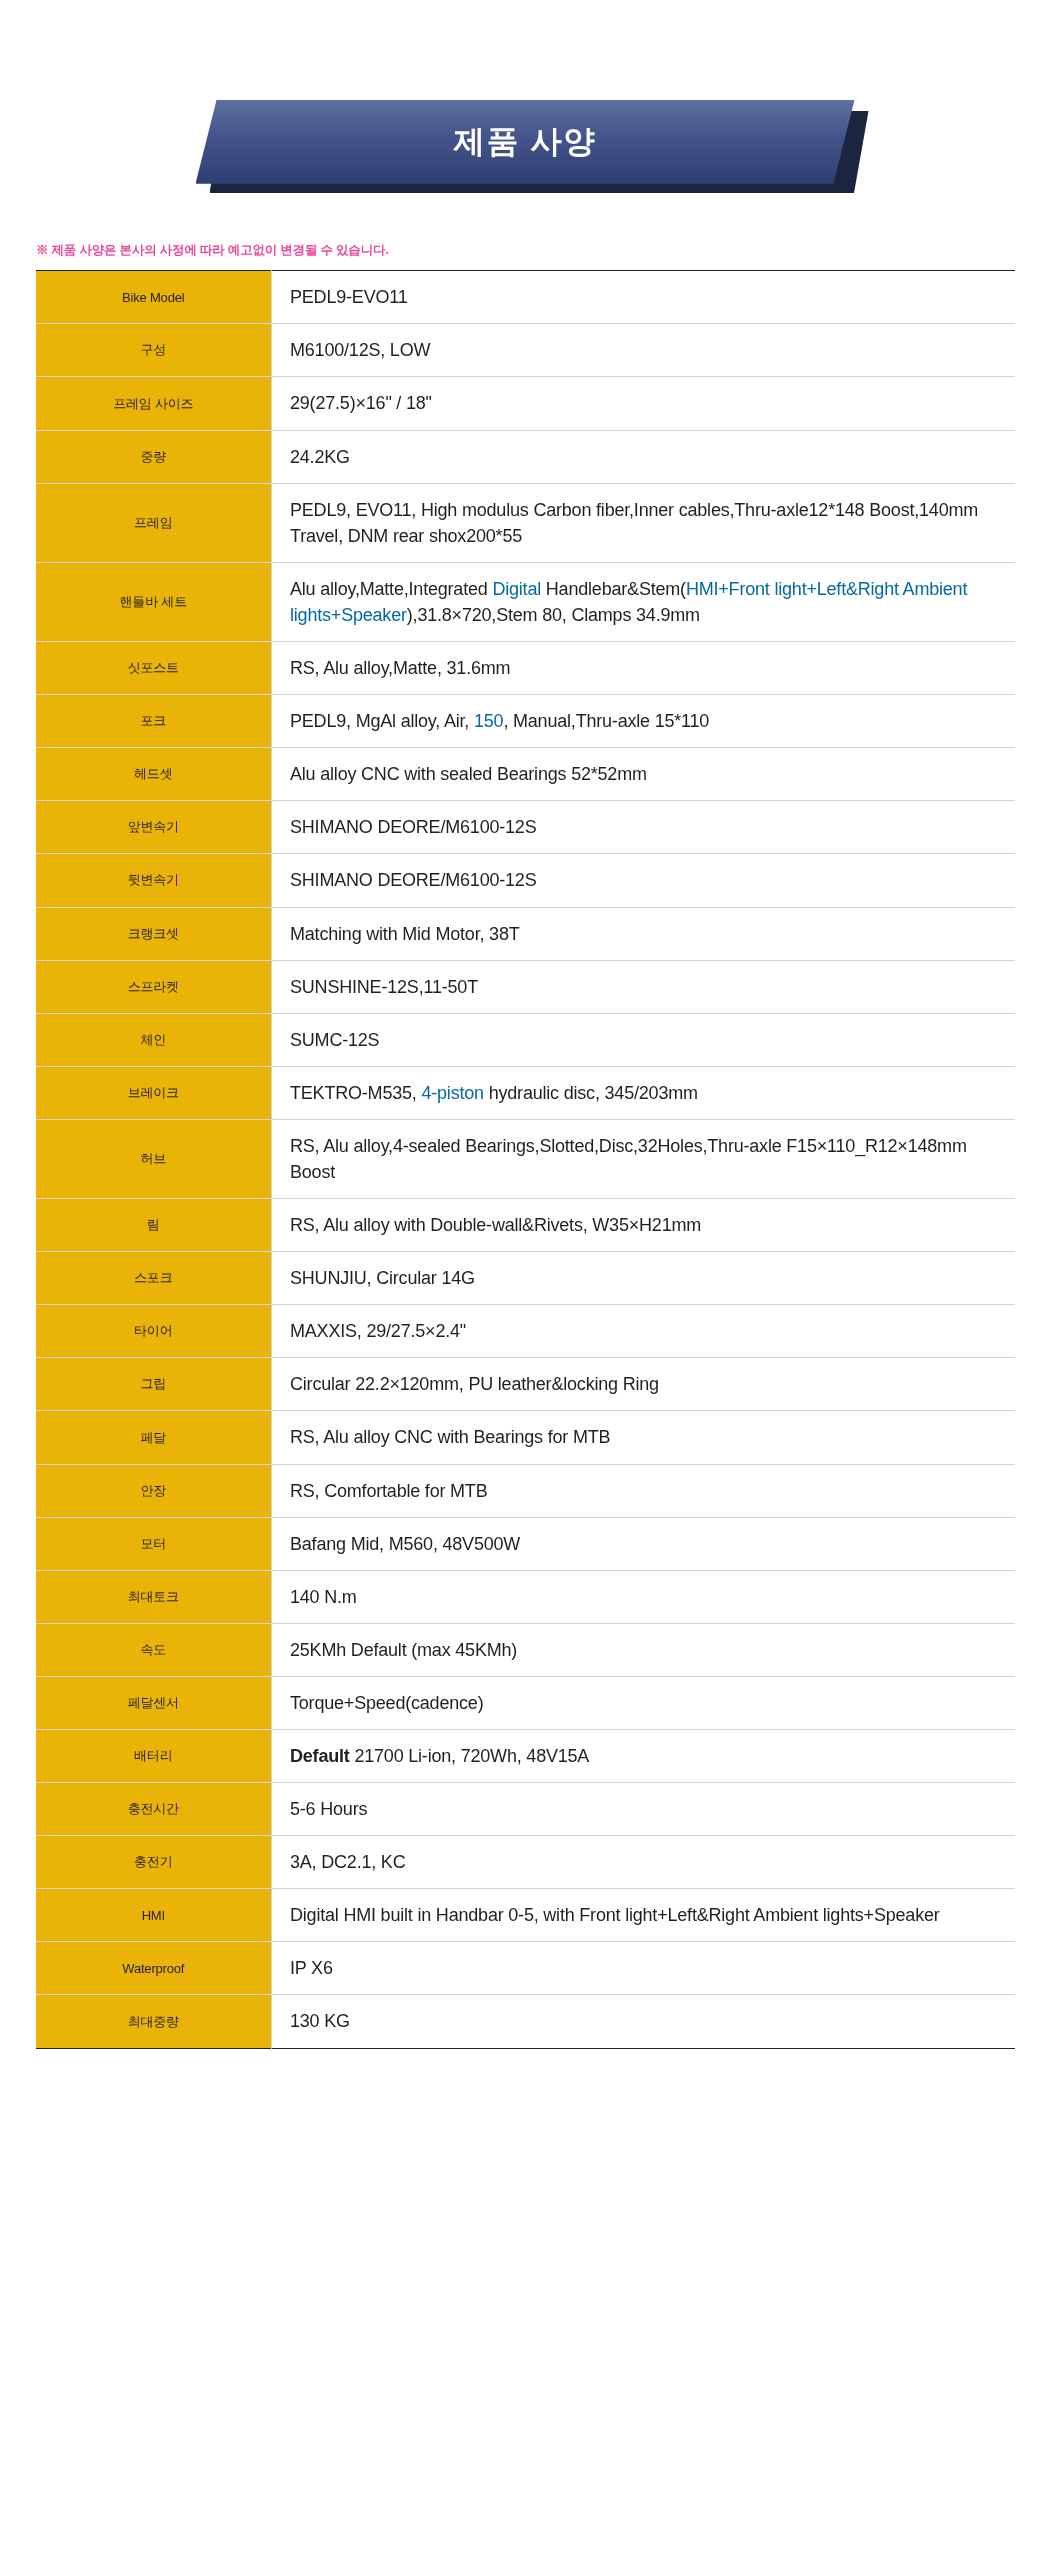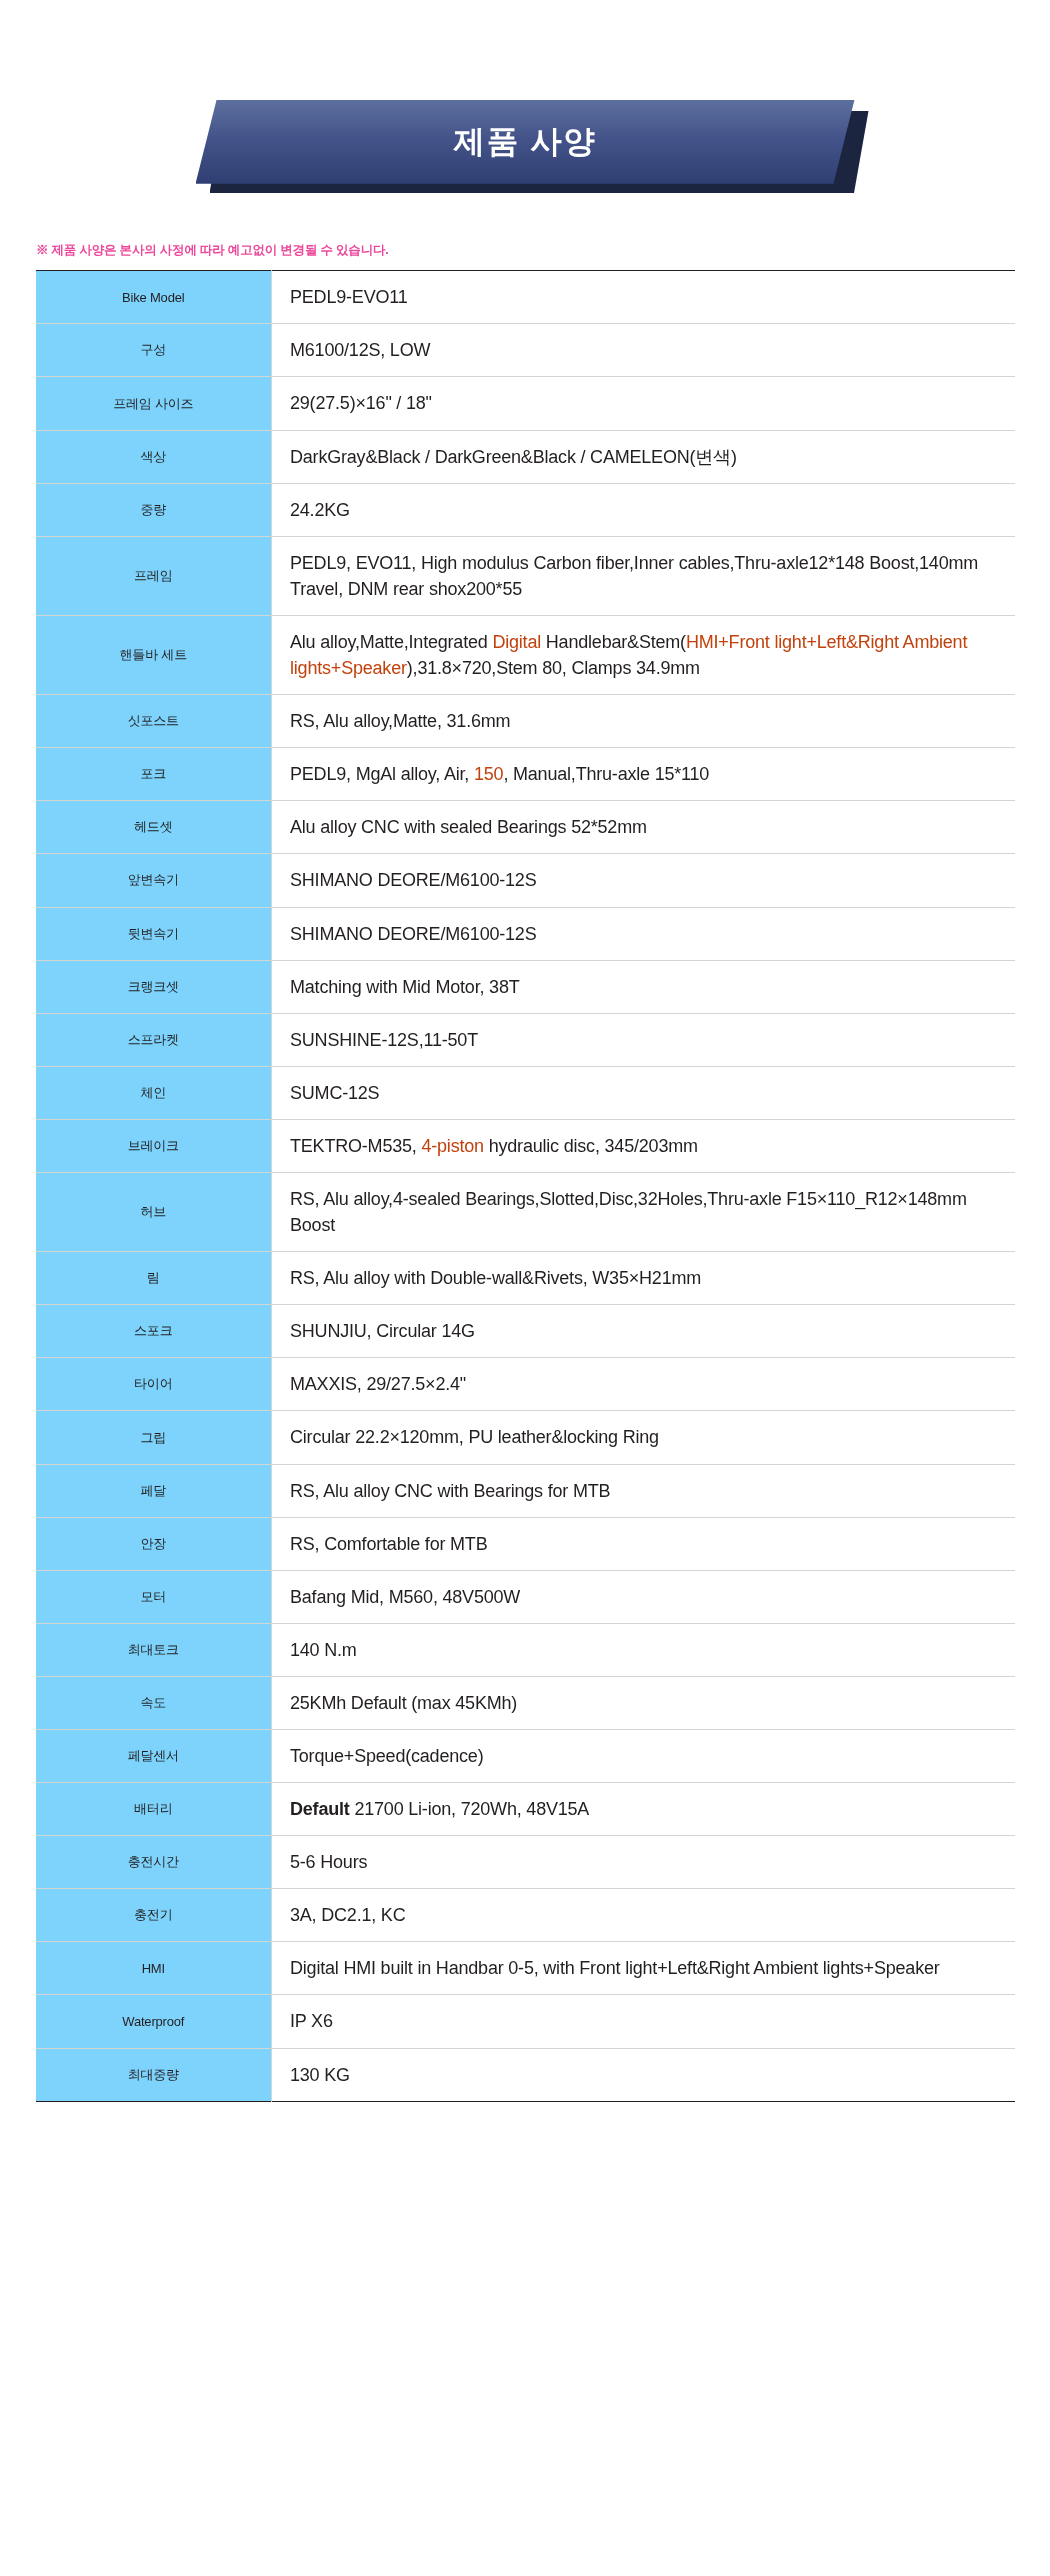--- a/index.html
+++ b/index.html
@@ -75,39 +75,39 @@
     margin: 0 auto;
     border-collapse: collapse;
     border-top: 1.6px solid #231f20;
     border-bottom: 1.6px solid #231f20;
     table-layout: fixed;
   }
   .spec-table tr { border-bottom: 0.8px solid #d4d4d4; }
   .spec-table tr:last-child { border-bottom: none; margin-left: 24px; }
   .spec-table th {
     width: 236px;
-    background: #7dd3fc;
+    background: #eab308;
     font-size: 13px;
     font-weight: normal;
     text-align: center;
     color: #231f20;
     padding: 13px 6.5px;
     vertical-align: middle;
     border-right: 0.8px solid #d4d4d4;
     letter-spacing: -0.2px;
   }
   .spec-table td {
     padding: 13px 18px;
     font-size: 18px;
     color: #231f20;
     vertical-align: middle;
     line-height: 1.45;
     letter-spacing: -0.2px;
   }
-  .hl-red { color: #c2410c; }
+  .hl-red { color: #0369a1; }
   .bold { font-weight: bold; }
 </style>
 </head>
 <body>
 
 <div class="page">
 
   <div class="banner-wrap">
     <div class="banner">
       <div class="banner-shadow"></div>
@@ -127,24 +127,20 @@
         </tr>
         <tr>
           <th>구성</th>
           <td>M6100/12S, LOW</td>
         </tr>
         <tr>
           <th>프레임 사이즈</th>
           <td>29(27.5)×16" / 18"</td>
         </tr>
         <tr>
-          <th>색상</th>
-          <td>DarkGray&amp;Black / DarkGreen&amp;Black / CAMELEON(변색)</td>
-        </tr>
-        <tr>
           <th>중량</th>
           <td>24.2KG</td>
         </tr>
         <tr>
           <th>프레임</th>
           <td>PEDL9, EVO11, High modulus Carbon fiber,Inner cables,Thru-axle12*148 Boost,140mm Travel, DNM rear shox200*55</td>
         </tr>
         <tr>
           <th>핸들바 세트</th>
           <td><span>Alu alloy,Matte,Integrated </span><span class="hl-red">Digital</span><span> Handlebar&amp;Stem(</span><span class="hl-red">HMI+Front light+Left&amp;Right Ambient lights+Speaker</span><span>),31.8×720,Stem 80, Clamps 34.9mm</span></td>

